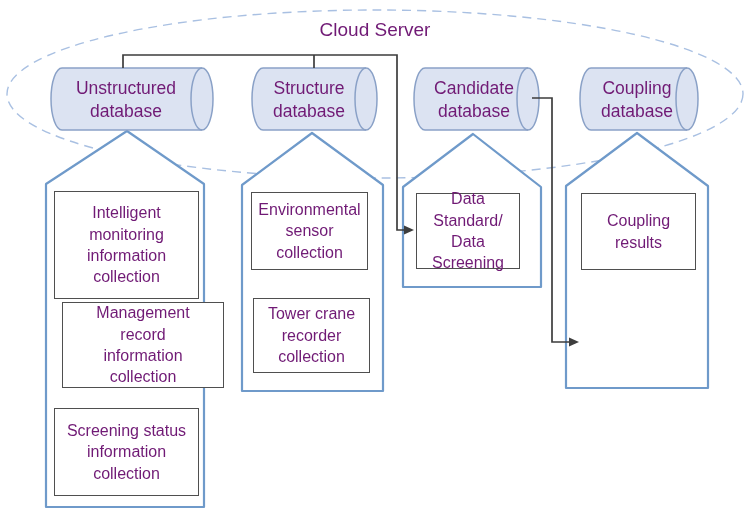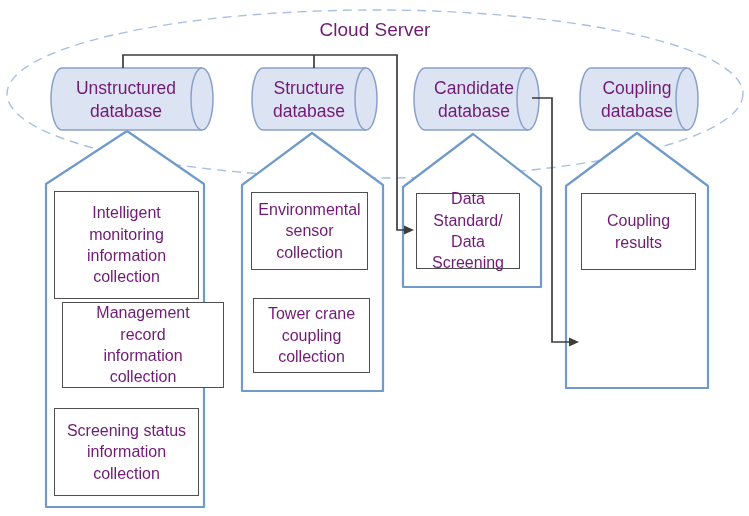--- a/index.html
+++ b/index.html
@@ -88,21 +88,21 @@
 information
 collection</div>
   <div class="box" style="left:54px;top:408px;width:145px;height:88px;">Screening status
 information
 collection</div>
 
   <div class="box" style="left:251px;top:192px;width:117px;height:78px;">Environmental
 sensor
 collection</div>
   <div class="box" style="left:253px;top:298px;width:117px;height:75px;">Tower crane
-coupling
+recorder
 collection</div>
 
   <div class="box" style="left:416px;top:193px;width:104px;height:76px;">Data Standard/
 Data
 Screening</div>
 
   <div class="box" style="left:581px;top:193px;width:115px;height:77px;">Coupling
 results</div>
 
 </div>

